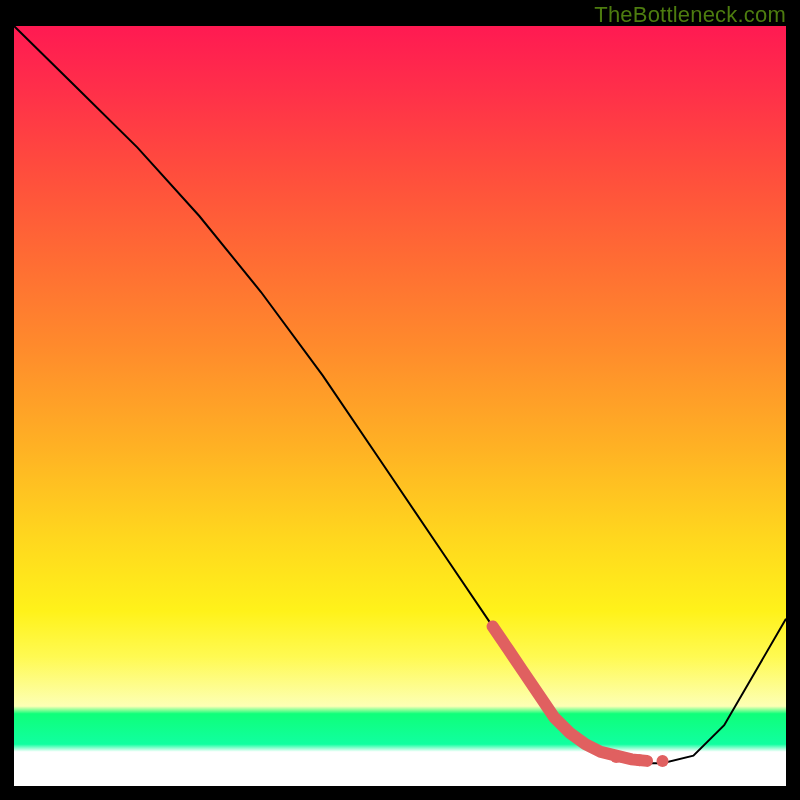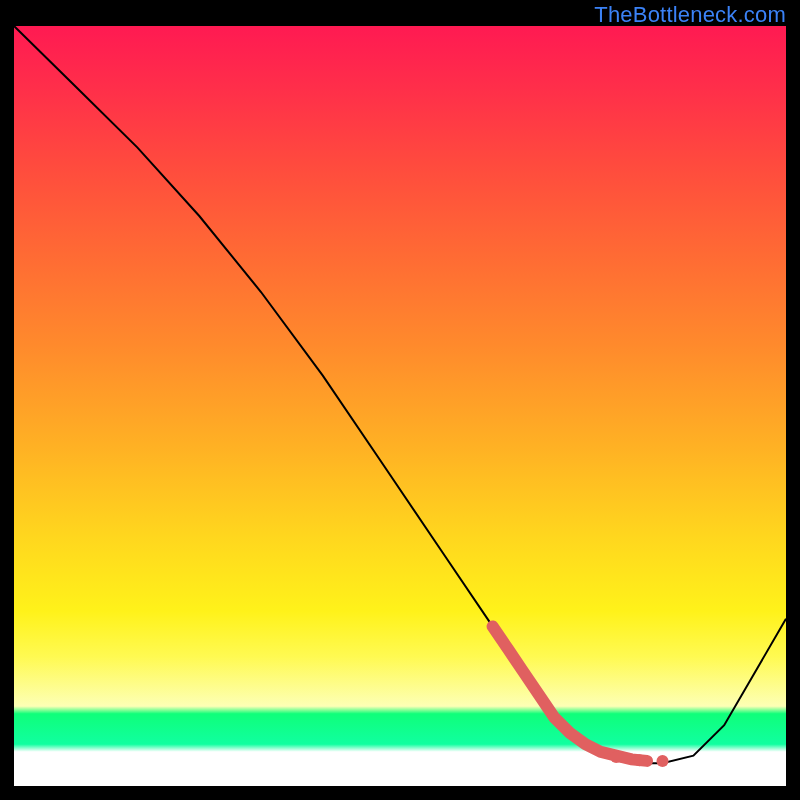--- a/index.html
+++ b/index.html
@@ -41,21 +41,21 @@
       #0fff7a 90.5%,
       #10ffa0 94.5%,
       #ffffff 95.5%,
       #ffffff 100%
     );
   }
   .watermark {
     position: absolute;
     top: 2px;
     right: 14px;
-    color: #3b82f6;
+    color: #4d7c0f;
     font-size: 22px;
     font-weight: 500;
     letter-spacing: 0.2px;
     user-select: none;
   }
   svg.curve {
     position: absolute;
     left: 0;
     top: 0;
     width: 772px;

